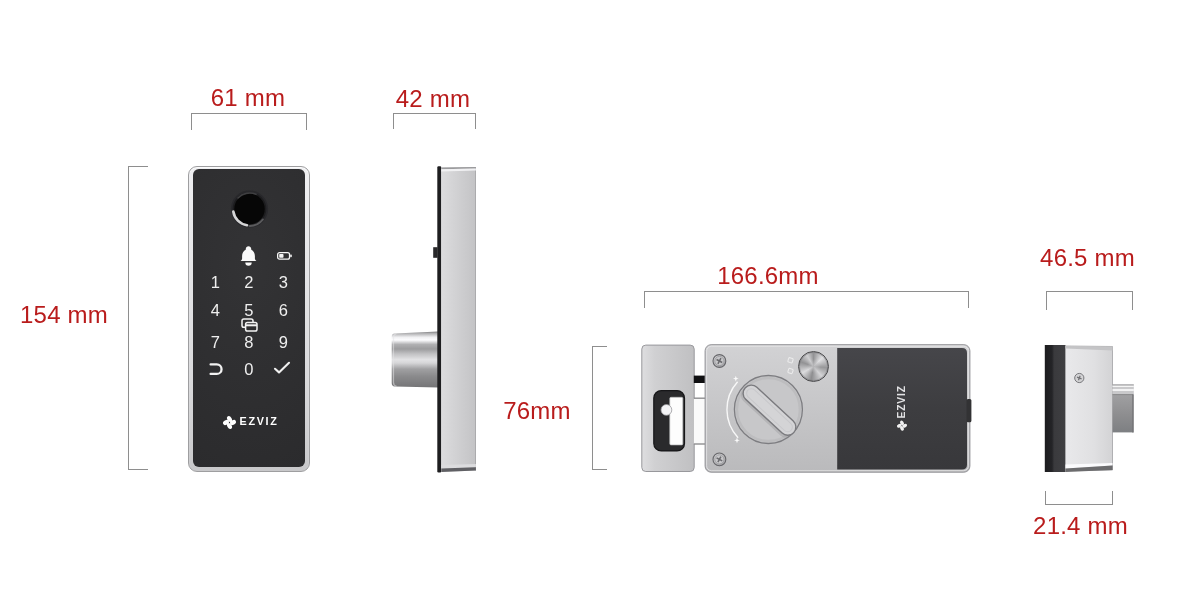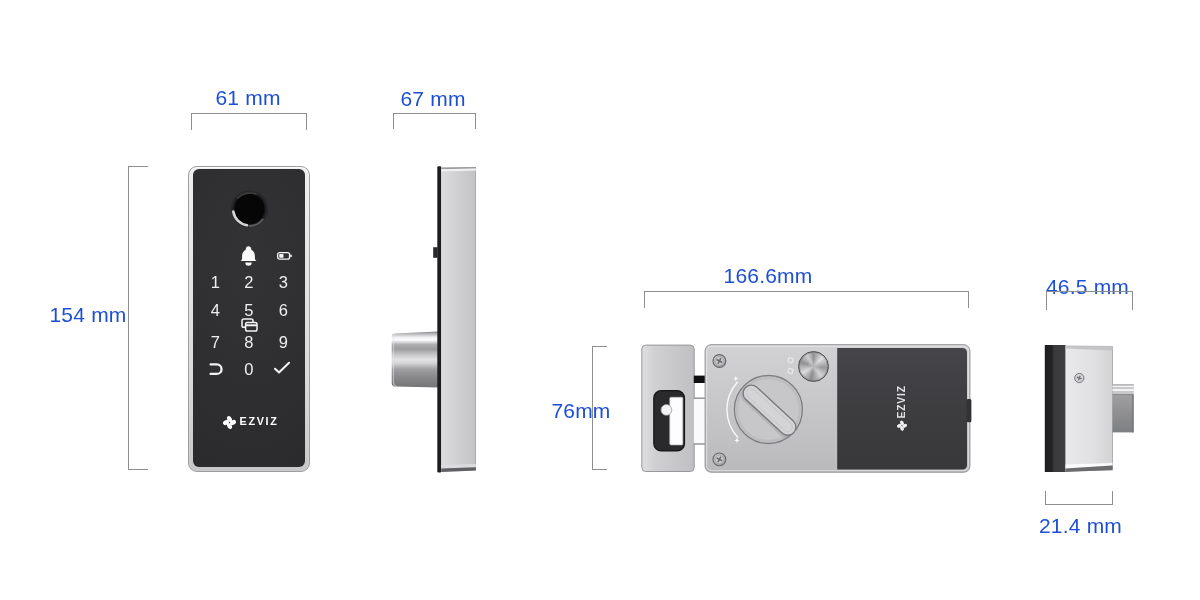--- a/index.html
+++ b/index.html
@@ -1,35 +1,35 @@
 <!DOCTYPE html>
 <html><head>
 <meta charset="utf-8">
 <style>
   html,body{margin:0;padding:0}
   body{width:1200px;height:600px;background:#ffffff;font-family:"Liberation Sans",sans-serif;position:relative;overflow:hidden}
   .ab{position:absolute;box-sizing:border-box}
-  .lbl{position:absolute;transform:translate(-50%,-50%) translateZ(0);font-size:21px;color:#1d4ed8;white-space:nowrap;letter-spacing:.2px}
+  .lbl{position:absolute;transform:translate(-50%,-50%) translateZ(0);font-size:24px;color:#b91c1c;white-space:nowrap;letter-spacing:.2px}
   svg{will-change:transform}
   .key{position:absolute;transform:translate(-50%,-50%) translateZ(0);font-size:16.5px;color:#efefef;line-height:1}
 </style>
 </head>
 <body>
 
 <div class="lbl" style="left:248px;top:98.3px">61 mm</div>
 
-<div class="lbl" style="left:433px;top:98.8px">67 mm</div>
-
-<div class="lbl" style="left:88px;top:314.5px">154 mm</div>
+<div class="lbl" style="left:433px;top:98.8px">42 mm</div>
+
+<div class="lbl" style="left:64px;top:314.5px">154 mm</div>
 
 <div class="lbl" style="left:768px;top:275.6px">166.6mm</div>
 
-<div class="lbl" style="left:581px;top:410.7px">76mm</div>
-
-<div class="lbl" style="left:1087.5px;top:287px">46.5 mm</div>
+<div class="lbl" style="left:537px;top:410.7px">76mm</div>
+
+<div class="lbl" style="left:1087.5px;top:258px">46.5 mm</div>
 
 <div class="lbl" style="left:1080.5px;top:526px">21.4 mm</div>
 
 <div class="ab" style="left:190.5px;top:113px;width:116px;height:17px;border:1px solid #8e8e8e;border-bottom:none"></div>
 
 <div class="ab" style="left:393px;top:112.5px;width:83px;height:16px;border:1px solid #8e8e8e;border-bottom:none"></div>
 
 <div class="ab" style="left:128px;top:166px;width:20px;height:304px;border:1px solid #8e8e8e;border-right:none"></div>
 
 <div class="ab" style="left:643.8px;top:290.7px;width:325.5px;height:17.5px;border:1px solid #8e8e8e;border-bottom:none"></div>

